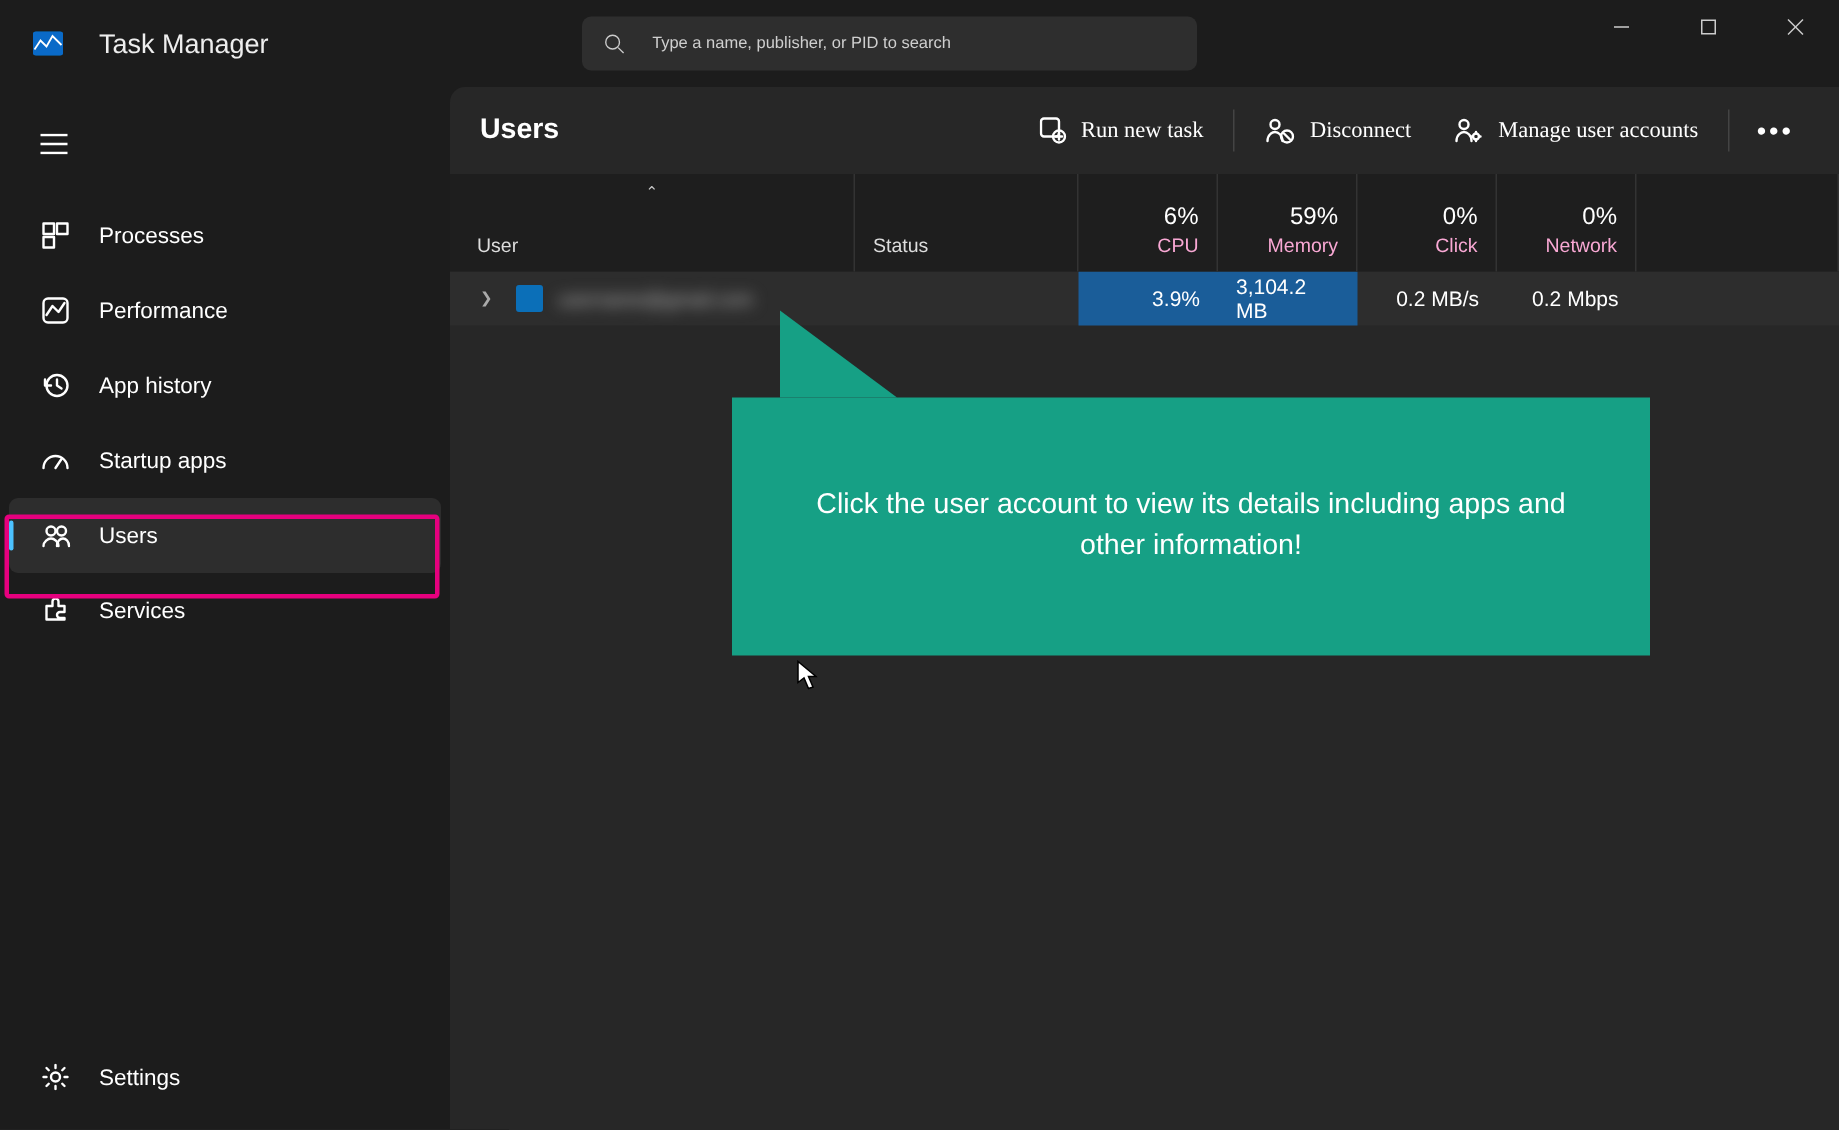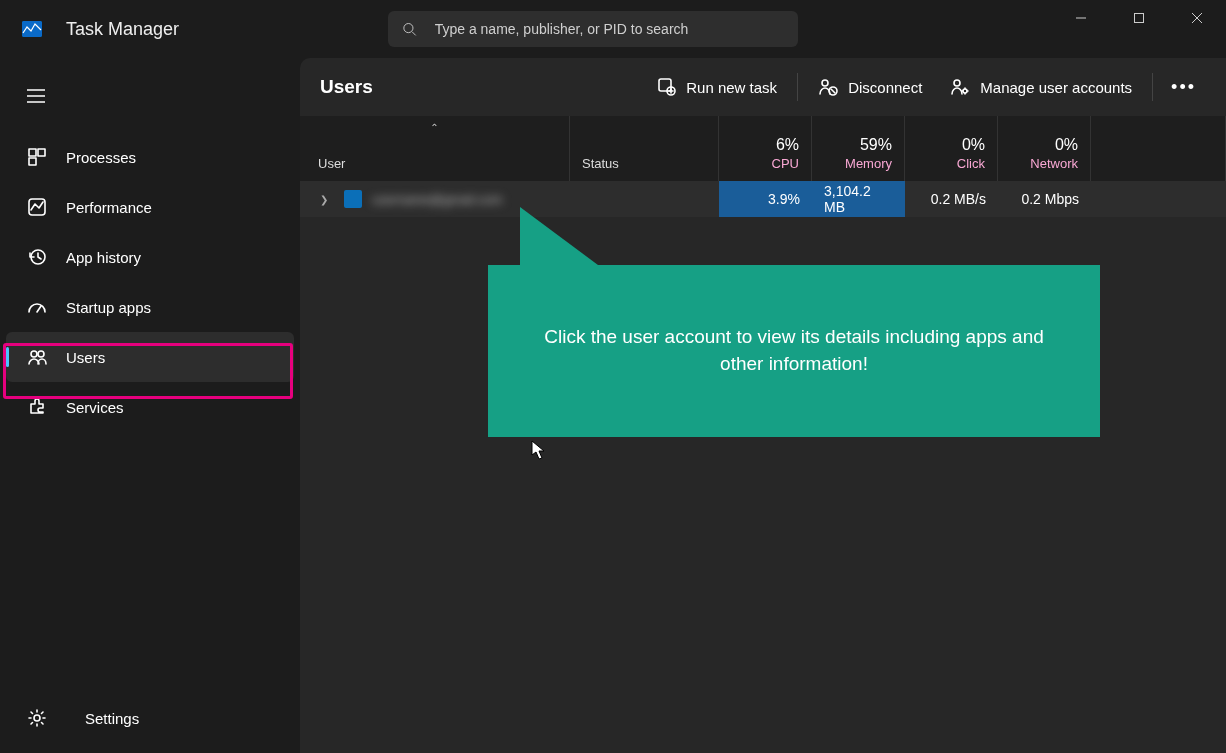--- a/index.html
+++ b/index.html
@@ -36,21 +36,21 @@
     top: 11px;
     width: 410px; height: 36px;
     background: #2e2e2e;
     border-radius: 6px;
     display: flex; align-items: center;
     padding: 0 14px;
   }
   .search-box .sicon { width:16px; height:16px; stroke:#ccc; fill:none; }
   .search-input {
     background: transparent; border: none; outline: none;
-    color: #eee; font-size: 14px; margin-left: 18px; width: 100%;
+    color: #eee; font-size: 11px; margin-left: 18px; width: 100%;
   }
   .search-input::placeholder { color: #cfcfcf; }
   .window-controls {
     position: absolute; right: 0; top: 0;
     display: flex;
   }
   .wc-btn { width: 58px; height: 36px; display:flex;align-items:center;justify-content:center; }
   .wc-btn svg { stroke:#ccc; stroke-width:1; fill:none; }
 
   
@@ -104,21 +104,20 @@
     position:absolute;
     left:3px; width:290px;
     top:285px; height:56px;
     border:3px solid #e6007e;
     border-radius:3px;
     pointer-events:none;
   }
   .settings {
     margin-top:auto;
     margin-bottom:10px;
-    gap:19px;
   }
 
   
   .main {
     flex:1;
     background:#272727;
     border-top-left-radius:10px;
     display:flex;flex-direction:column;
     position:relative;
     overflow:hidden;
@@ -131,20 +130,21 @@
   .main-title { font-size:19px; font-weight:600; }
   .header-actions {
     margin-left:auto; display:flex;align-items:center;gap:4px;
   }
   .hact {
     display:flex;align-items:center;
     padding:6px 12px;
     font-size:15px;
     gap:10px;
     border-radius:4px;
+    font-family:Liberation Serif, serif;
   }
   .hsep { width:1px;height:28px;background:#444;margin:0 4px; }
   .more-dots { font-size:18px; letter-spacing:2px; padding:0 10px; }
 
   
   .table { width:100%; }
   .thead, .trow {
     display:grid;
     grid-template-columns: 270px 149px 93px 93px 93px 93px 1fr;
   }

